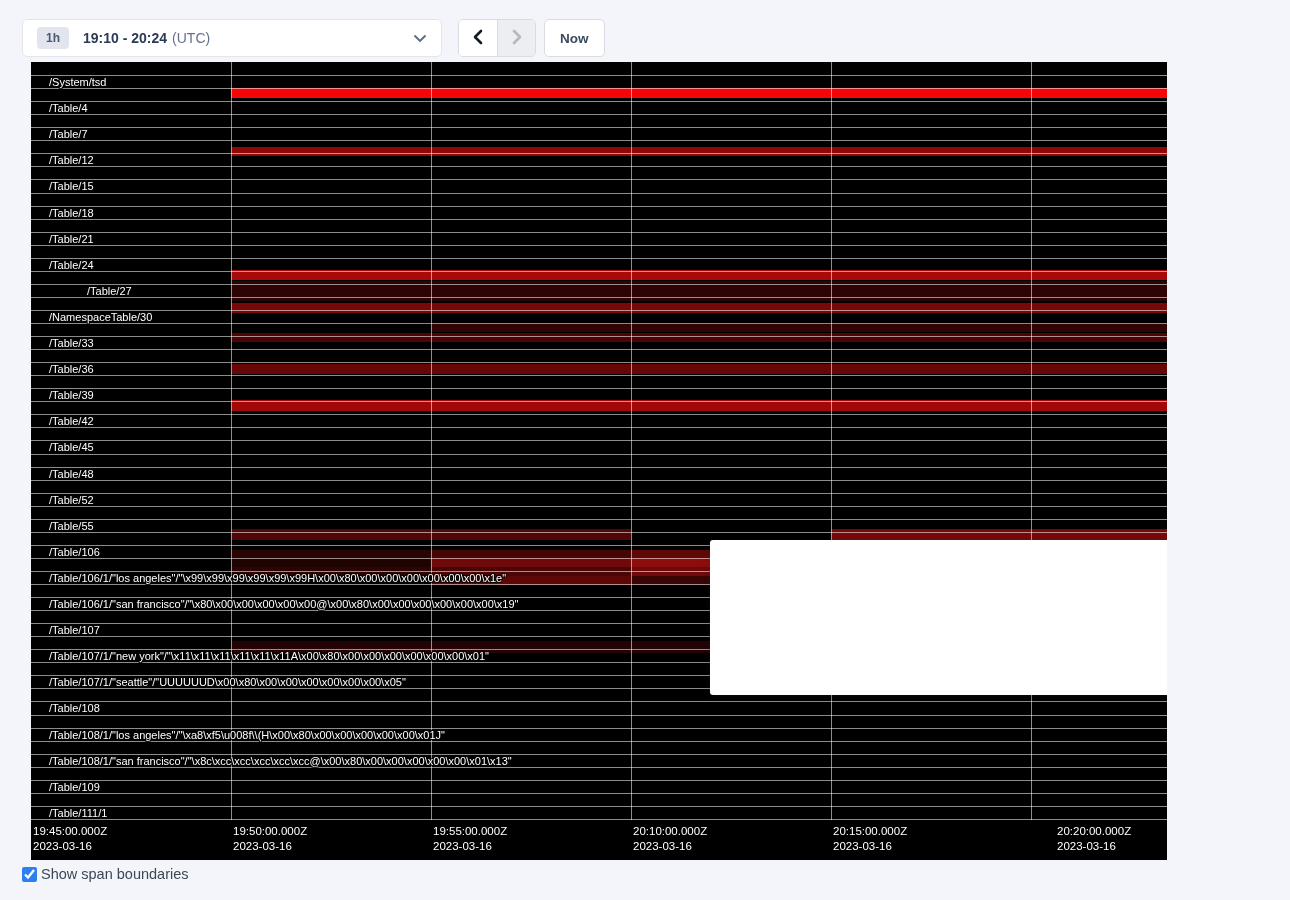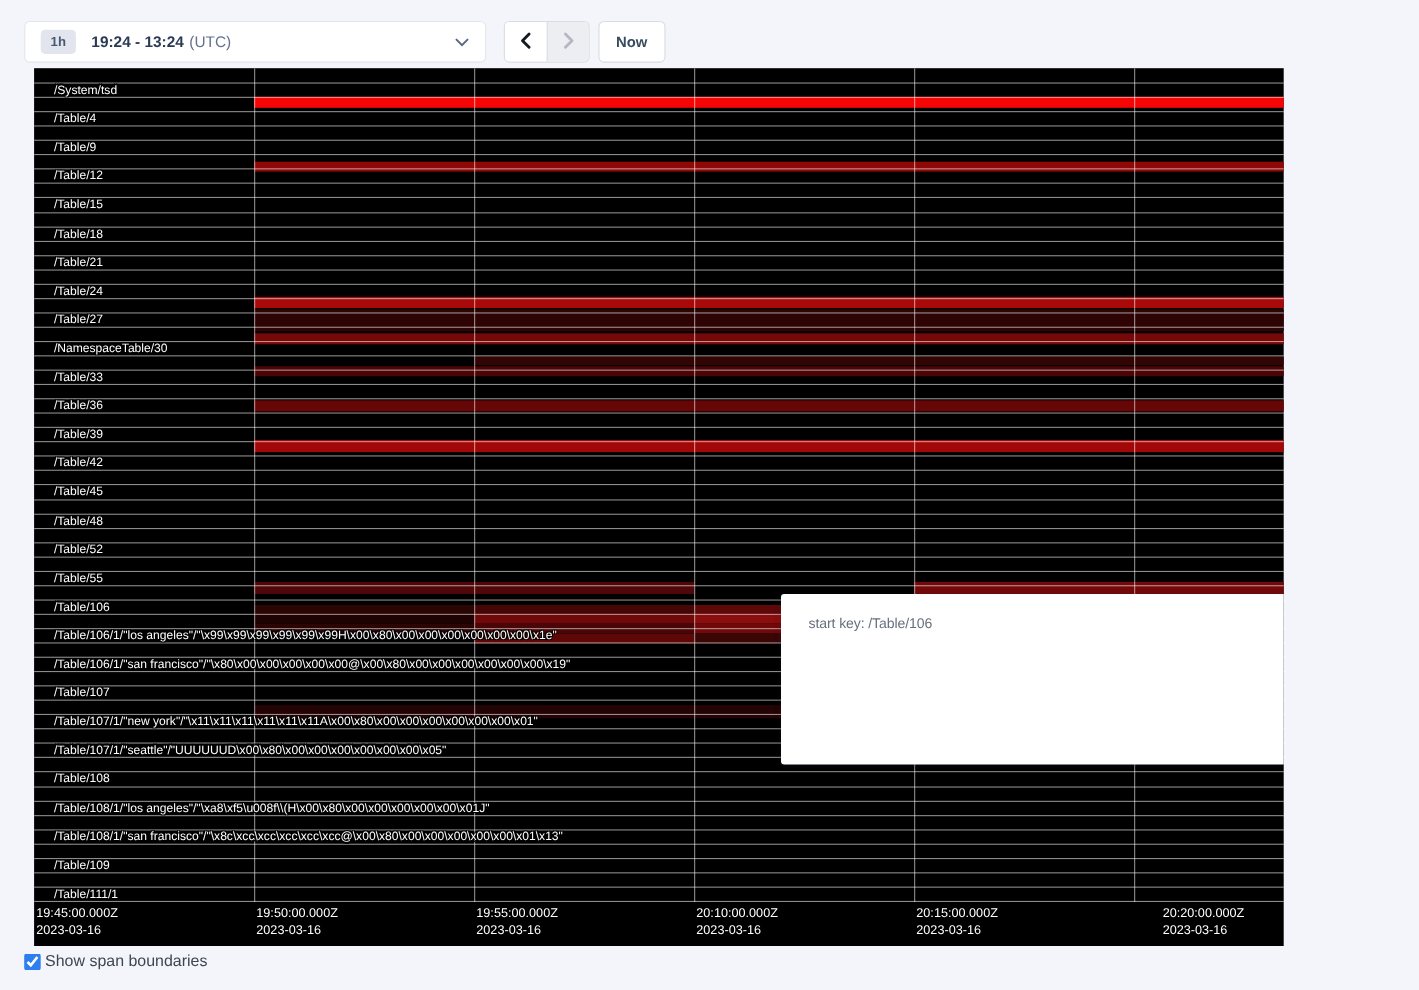--- a/index.html
+++ b/index.html
@@ -74,21 +74,21 @@
   .cb-row span { color:#3d4754; font-size:14.5px; }
 </style>
 </head>
 <body>
 
 <div class="page">
 
   <div>
     <div class="time-selector">
       <span class="duration-chip">1h</span>
-      <span class="range-text">19:24 - 13:24</span>
+      <span class="range-text">19:10 - 20:24</span>
       <span class="tz-text">(UTC)</span>
       <span class="sel-chevron">
         <svg width="14" height="9" viewBox="0 0 14 9">
             <polyline points="2,2 7,7 12,2" fill="none" stroke="#5a6580" stroke-width="1.8" stroke-linecap="round"></polyline>
           </svg>
       </span>
     </div>
 
     <div class="nav-group">
       <button class="nav-btn">
@@ -192,27 +192,27 @@
       <div class="hline" style="top: 730.8px; background: rgba(255, 255, 255, 0.55);"></div>
       <div class="hline" style="top: 743.85px; background: rgba(255, 255, 255, 0.55);"></div>
       <div class="hline" style="top: 756.9px; background: rgba(255, 255, 255, 0.55);"></div>
       <div class="vline" style="left: 200px; height: 758px; background: rgba(255, 255, 255, 0.55);"></div>
       <div class="vline" style="left: 400px; height: 758px; background: rgba(255, 255, 255, 0.55);"></div>
       <div class="vline" style="left: 600px; height: 758px; background: rgba(255, 255, 255, 0.55);"></div>
       <div class="vline" style="left: 800px; height: 758px; background: rgba(255, 255, 255, 0.55);"></div>
       <div class="vline" style="left: 1000px; height: 758px; background: rgba(255, 255, 255, 0.55);"></div>
       <div class="rowlabel" style="top: 15.05px;">/System/tsd</div>
       <div class="rowlabel" style="top: 41.15px;">/Table/4</div>
-      <div class="rowlabel" style="top: 67.25px;">/Table/9</div>
+      <div class="rowlabel" style="top: 67.25px;">/Table/7</div>
       <div class="rowlabel" style="top: 93.35px;">/Table/12</div>
       <div class="rowlabel" style="top: 119.45px;">/Table/15</div>
       <div class="rowlabel" style="top: 145.55px;">/Table/18</div>
       <div class="rowlabel" style="top: 171.65px;">/Table/21</div>
       <div class="rowlabel" style="top: 197.75px;">/Table/24</div>
-      <div class="rowlabel" style="top: 223.85px;">/Table/27</div>
+      <div class="rowlabel" style="top: 223.85px; margin-left: 38px;">/Table/27</div>
       <div class="rowlabel" style="top: 249.95px;">/NamespaceTable/30</div>
       <div class="rowlabel" style="top: 276.05px;">/Table/33</div>
       <div class="rowlabel" style="top: 302.15px;">/Table/36</div>
       <div class="rowlabel" style="top: 328.25px;">/Table/39</div>
       <div class="rowlabel" style="top: 354.35px;">/Table/42</div>
       <div class="rowlabel" style="top: 380.45px;">/Table/45</div>
       <div class="rowlabel" style="top: 406.55px;">/Table/48</div>
       <div class="rowlabel" style="top: 432.65px;">/Table/52</div>
       <div class="rowlabel" style="top: 458.75px;">/Table/55</div>
       <div class="rowlabel" style="top: 484.85px;">/Table/106</div>
@@ -246,21 +246,20 @@
         <div>20:15:00.000Z</div>
         <div>2023-03-16</div>
       </div>
       <div class="xtick" style="left: 1026px;">
         <div>20:20:00.000Z</div>
         <div>2023-03-16</div>
       </div>
     </div>
 
   <div class="tooltip">
-    <div>start key: /Table/106</div>
   </div>
 
   <label class="cb-row">
     <input type="checkbox" checked="" style="">
     <span>Show span boundaries</span>
   </label>
 
 </div>
 
 </body></html>

